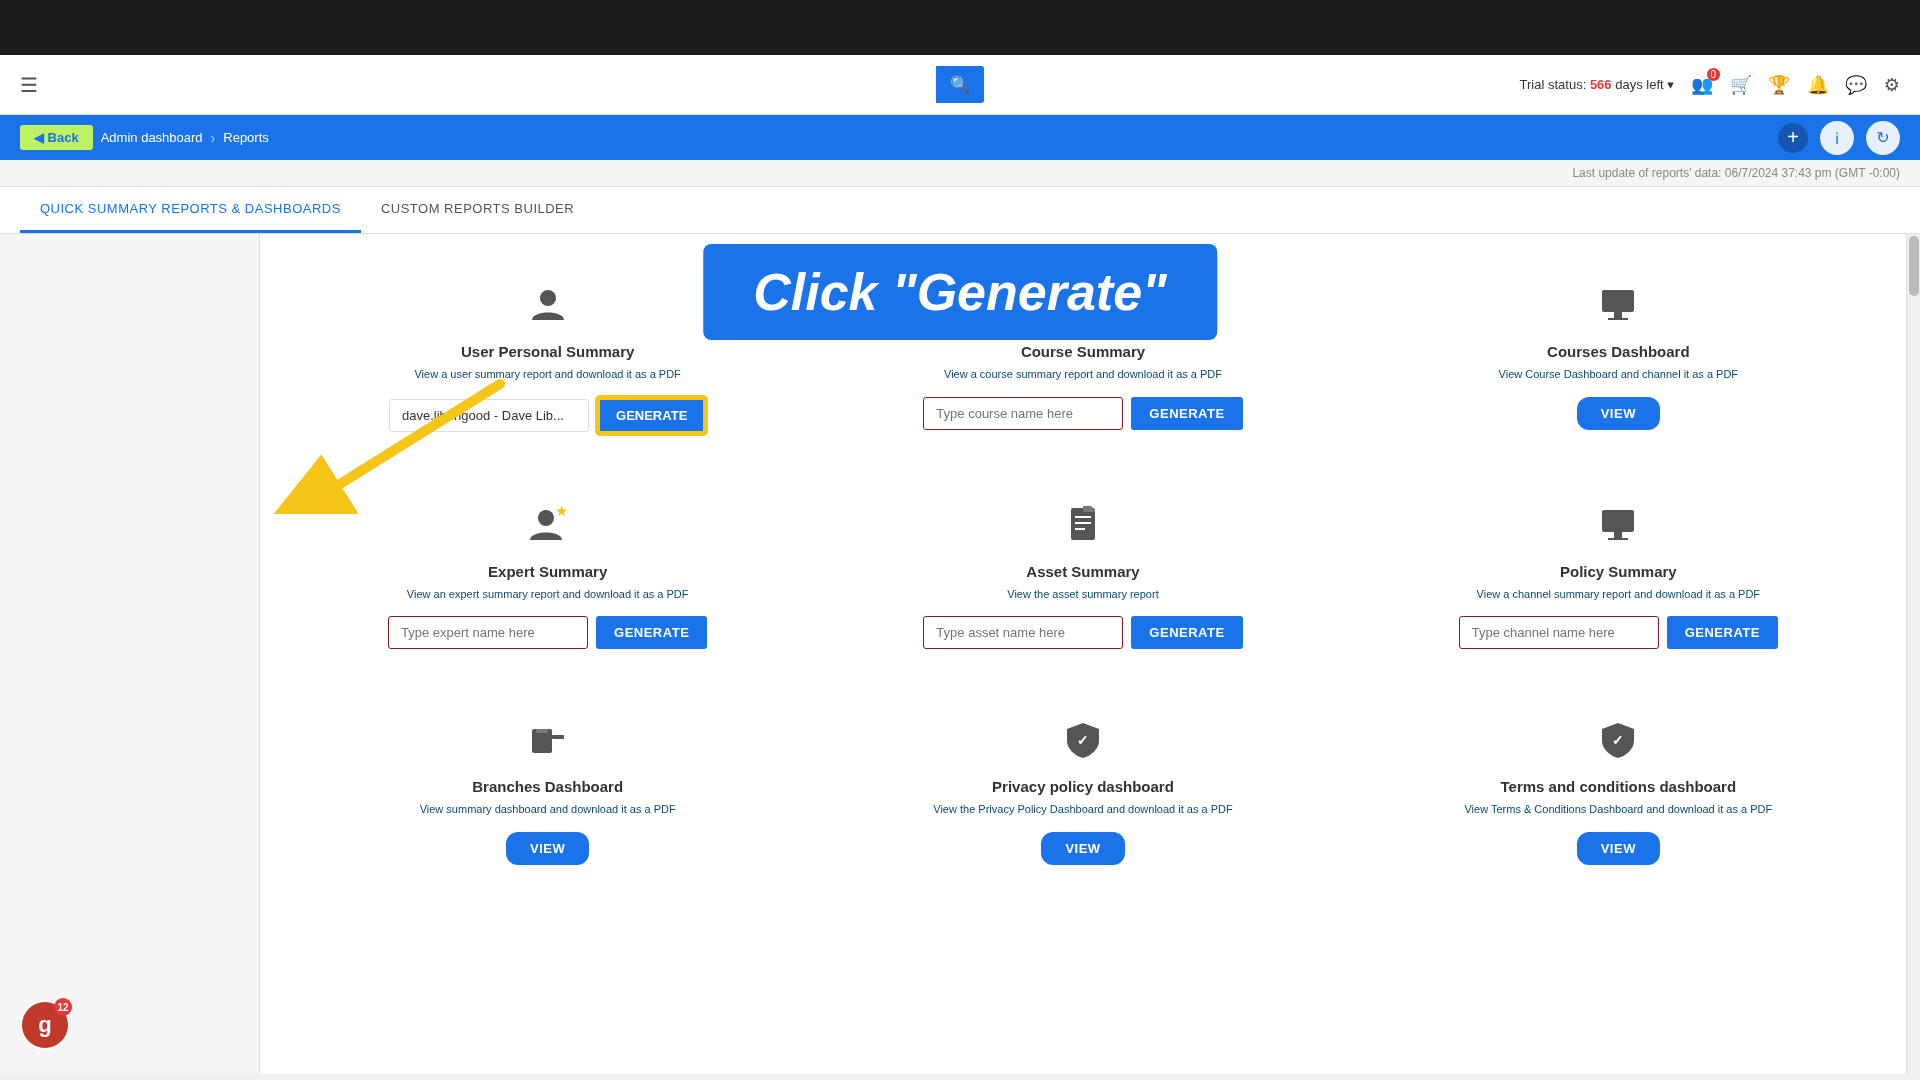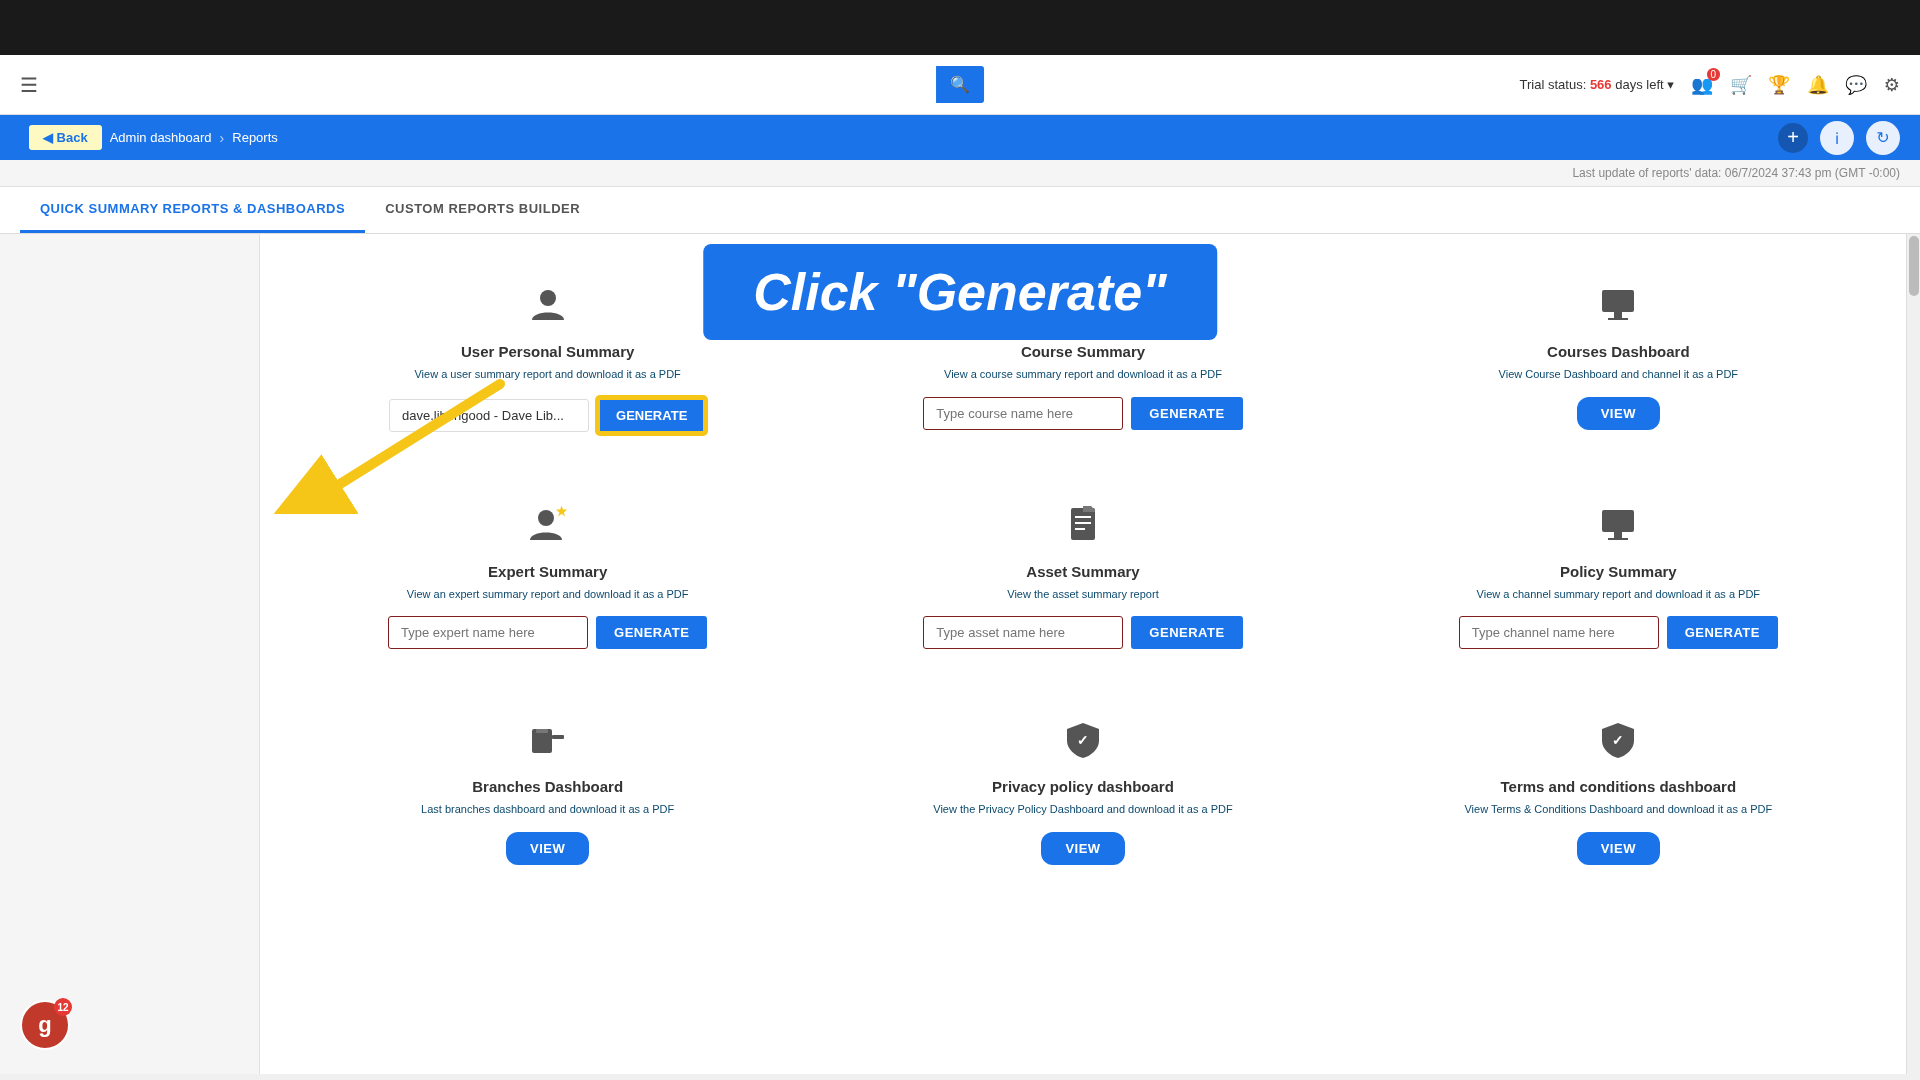--- a/index.html
+++ b/index.html
@@ -95,29 +95,28 @@
     
     .breadcrumb-bar {
       background: #1a73e8;
       height: 45px;
       display: flex;
       align-items: center;
       padding: 0 20px;
       gap: 8px;
     }
     .breadcrumb-back {
-      background: #fef9c3;
+      background: #bef264;
       color: #1a73e8;
       border: none;
       padding: 5px 14px;
       border-radius: 3px;
       cursor: pointer;
       font-size: 13px;
       font-weight: bold;
-      margin-left: 9px;
     }
     .breadcrumb-sep { color: rgba(255,255,255,0.7); font-size: 14px; }
     .breadcrumb-item { color: white; font-size: 13px; }
     .breadcrumb-right {
       margin-left: auto;
       display: flex;
       align-items: center;
       gap: 12px;
     }
     .add-btn {
@@ -164,21 +163,21 @@
       border-bottom: 1px solid #ddd;
       padding: 0 20px;
     }
     .tab {
       padding: 14px 20px;
       font-size: 13px;
       cursor: pointer;
       color: #555;
       border-bottom: 3px solid transparent;
       text-transform: uppercase;
-      font-weight: 700;
+      font-weight: 400;
       letter-spacing: 0.5px;
     }
     .tab.active {
       color: #1a73e8;
       border-bottom: 3px solid #1a73e8;
     }
 
     
     .main-content {
       display: flex;
@@ -530,21 +529,21 @@
 
       <div class="card">
         <div class="card-icon">
           <svg width="40" height="40" viewBox="0 0 40 40">
             <rect x="4" y="10" width="20" height="24" rx="2" fill="#555"></rect>
             <rect x="8" y="10" width="12" height="4" rx="1" fill="#777"></rect>
             <rect x="24" y="16" width="12" height="4" rx="1" fill="#555"></rect>
           </svg>
         </div>
         <div class="card-title">Branches Dashboard</div>
-        <div class="card-desc">Last branches dashboard and download it as a PDF</div>
+        <div class="card-desc">View summary dashboard and download it as a PDF</div>
         <div class="card-actions">
           <button class="btn-view">VIEW</button>
         </div>
       </div>
 
       <div class="card">
         <div class="card-icon">
           <svg width="40" height="40" viewBox="0 0 40 40">
             <path d="M20 4 L36 10 L36 22 C36 30 28 37 20 39 C12 37 4 30 4 22 L4 10 Z" fill="#555"></path>
             <text x="14" y="26" font-size="14" fill="white" font-weight="bold">✓</text>

